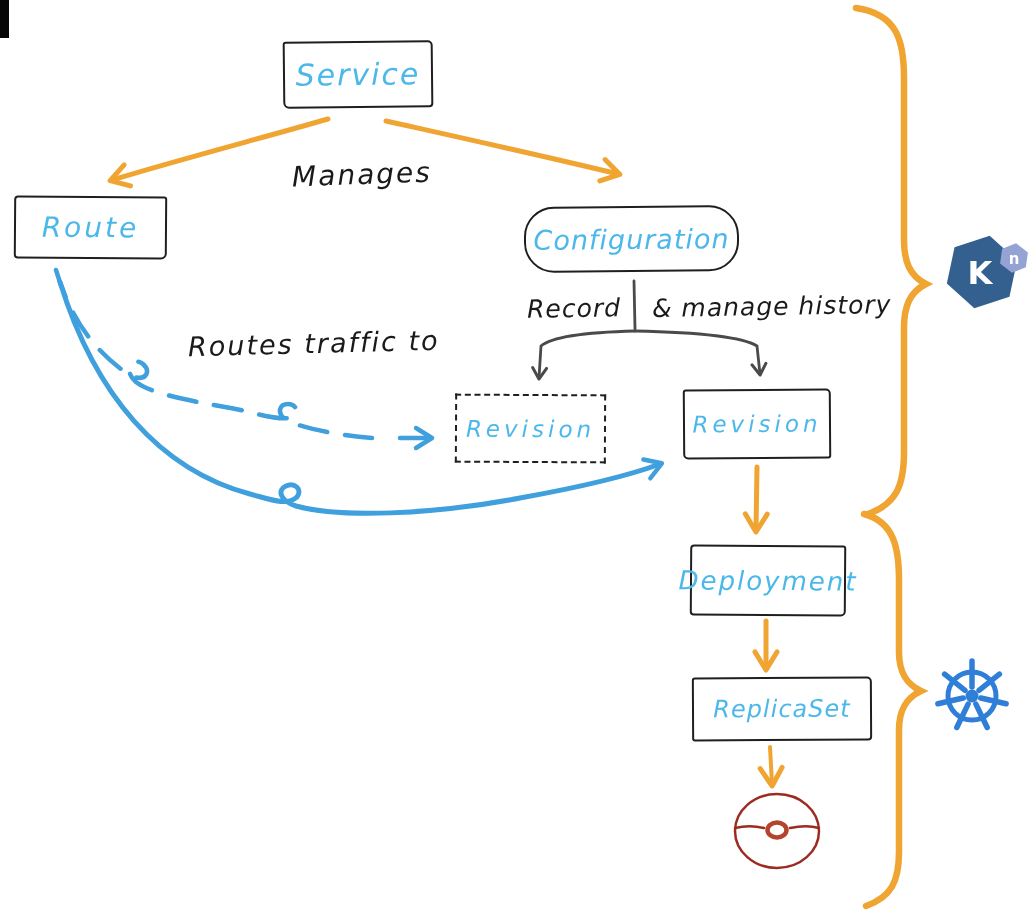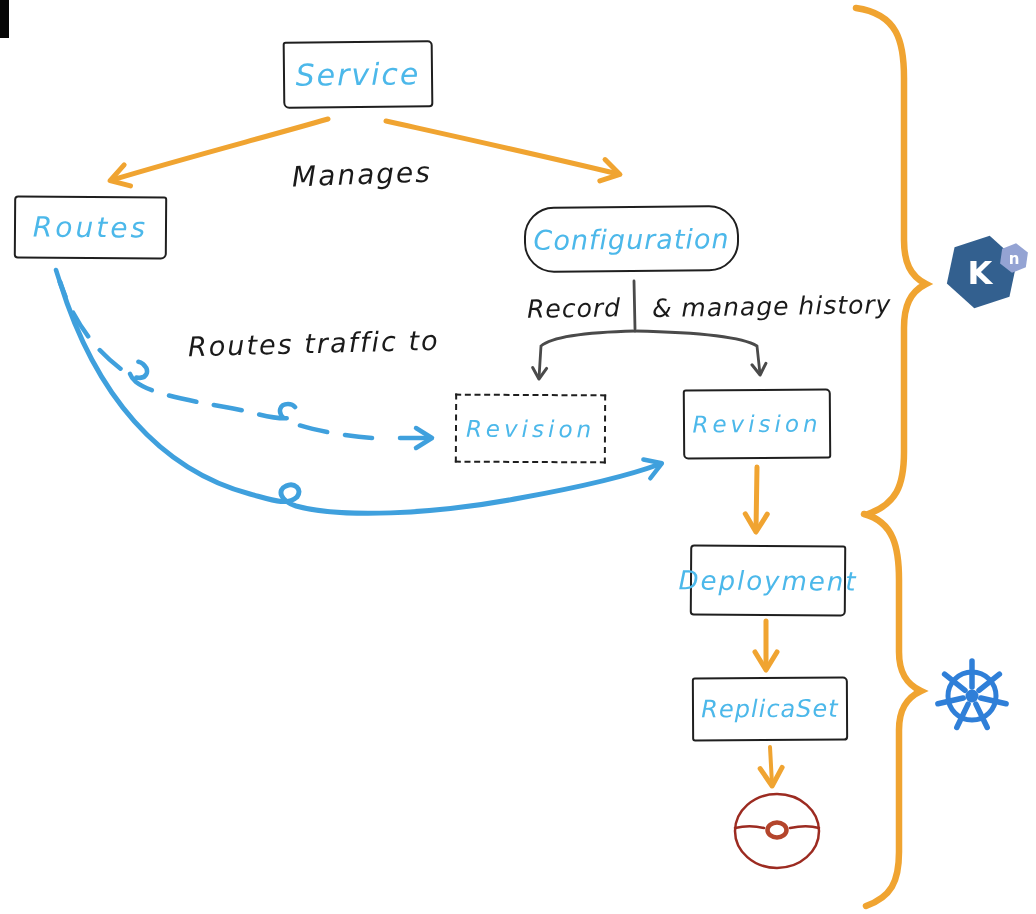--- a/index.html
+++ b/index.html
@@ -17,21 +17,21 @@
     font-style:italic; font-family:"DejaVu Sans", sans-serif;
   }
   .box span { display:block; }
 
   .service   { left:283px; top:41px;  width:150px; height:67px; font-size:30px; letter-spacing:2px; transform:rotate(-0.6deg); border-radius:3px 5px 4px 6px; }
   .route     { left:14px;  top:196px; width:153px; height:63px; font-size:28px; letter-spacing:3px; transform:rotate(0.4deg);  border-radius:4px 3px 6px 4px; }
   .config    { left:524px; top:206px; width:215px; height:66px; font-size:27px; letter-spacing:1px; border-radius:30px; transform:rotate(-0.5deg); }
   .rev-dash  { left:455px; top:394px; width:151px; height:69px; font-size:23px; letter-spacing:4px; border:2.5px dashed #1f1f1f; transform:rotate(0.3deg); }
   .rev       { left:683px; top:389px; width:148px; height:70px; font-size:23px; letter-spacing:4px; transform:rotate(-0.4deg); border-radius:3px 5px 3px 5px; }
   .deploy    { left:690px; top:545px; width:156px; height:71px; font-size:26px; letter-spacing:2px; transform:rotate(0.4deg);  border-radius:4px 3px 5px 4px; }
-  .replica   { left:692px; top:677px; width:156px; height:64px; font-size:24px; letter-spacing:1px; transform:rotate(-0.3deg); border-radius:3px 5px 4px 3px; }
+  .replica   { left:692px; top:677px; width:180px; height:64px; font-size:24px; letter-spacing:1px; transform:rotate(-0.3deg); border-radius:3px 5px 4px 3px; }
 
   
   .note {
     position:absolute; color:#1a1a1a; font-style:italic; white-space:nowrap;
     font-family:"DejaVu Sans", sans-serif;
   }
   .manages { left:292px; top:158px; font-size:28px; letter-spacing:2px; transform:rotate(-2deg); }
   .record  { left:527px; top:294px; font-size:25px; letter-spacing:1px; transform:rotate(-1deg); }
   .history { left:652px; top:292px; font-size:25px; letter-spacing:1px; transform:rotate(-1deg); }
   .routes  { left:188px; top:328px; font-size:27px; letter-spacing:2px; transform:rotate(-1.5deg); }
@@ -101,21 +101,21 @@
       <line x1="-8.8" y1="2" x2="-34.1" y2="7.8" stroke="#2f7fd8" stroke-width="5.5" stroke-linecap="round"></line>
       <line x1="-7" y1="-5.6" x2="-27.4" y2="-21.8" stroke="#2f7fd8" stroke-width="5.5" stroke-linecap="round"></line>
       <circle cx="0" cy="0" r="6.5" fill="#2f7fd8"></circle>
     </g>
   </svg>
 
   <div class="box service">
     <span>Service</span>
   </div>
   <div class="box route">
-    <span>Routes</span>
+    <span>Route</span>
   </div>
   <div class="box config">
     <span>Configuration</span>
   </div>
   <div class="box rev-dash">
     <span>Revision</span>
   </div>
   <div class="box rev">
     <span>Revision</span>
   </div>

